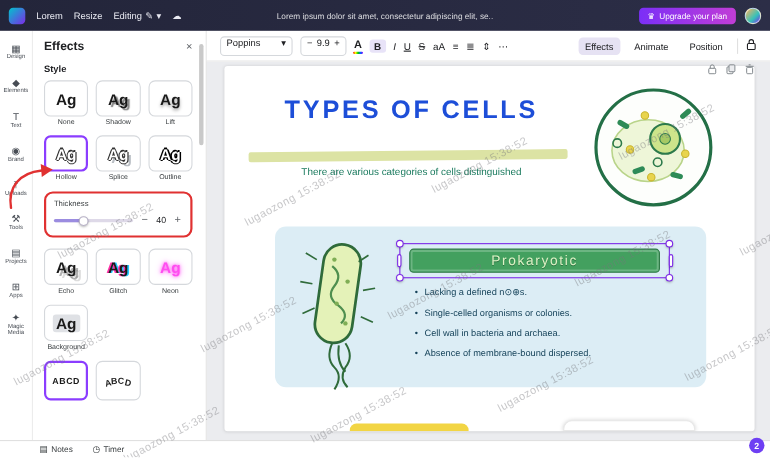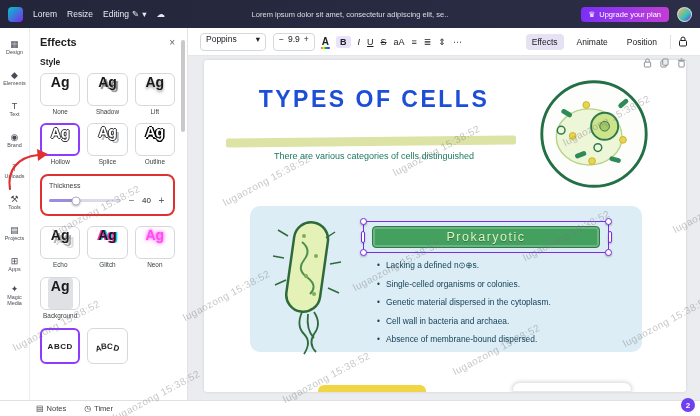--- a/index.html
+++ b/index.html
@@ -35,21 +35,21 @@
   
   .panel { position:absolute; top:28px; left:30px; width:158px; bottom:16px; background:#fff;
     border-right:1px solid #e3e3e3; z-index:10; padding:8px 12px 0 10px; overflow:hidden; }
   .panel-head { display:flex; justify-content:space-between; align-items:center; }
   .panel-title { font-size:11px; font-weight:bold; color:#202124; }
   .panel-close { font-size:10px; color:#5f6368; background:none; border:none; cursor:pointer; }
   .sec-head { font-size:8.5px; font-weight:bold; color:#202124; margin:9px 0 6px; }
   .fx-grid { display:grid; grid-template-columns:repeat(3,1fr); gap:8px 7px; margin-bottom:9px; }
   .fx-item { text-align:center; }
   .fx-tile { height:33px; border:1px solid #d5d8dc; border-radius:6px; background:#fff;
-    display:flex; justify-content:center; cursor:pointer; }
+    display:flex; align-items:center; justify-content:center; cursor:pointer; }
   .fx-tile.selected { border:2px solid #8b3dff; }
   .fx-label { font-size:6.4px; color:#3c4043; margin-top:2px; }
   .ag { font-size:14px; font-weight:600; color:#1a1a1a; }
   .fx-shadow .ag { text-shadow:2px 2px 1px rgba(0,0,0,.5); }
   .fx-lift .ag { text-shadow:0 2px 3px rgba(0,0,0,.4); }
   .fx-hollow .ag { color:#fff; text-shadow:-1px 0 #333,1px 0 #333,0 -1px #333,0 1px #333; }
   .fx-splice .ag { color:#fff; text-shadow:-1px 0 #333,1px 0 #333,0 -1px #333,0 1px #333,3px 3px 0 #b9bec4; }
   .fx-outline .ag { color:#fff; font-weight:800; text-shadow:-1.5px 0 #000,1.5px 0 #000,0 -1.5px #000,0 1.5px #000; }
   .fx-echo .ag { text-shadow:2.5px 2.5px 0 rgba(60,60,60,.4),5px 5px 0 rgba(60,60,60,.18); }
   .fx-glitch .ag { text-shadow:-1.5px 0 #ff2ea6,1.5px 0 #21c7ff; }
@@ -429,21 +429,20 @@
         <div class="handle h-tr"></div>
         <div class="handle h-bl"></div>
         <div class="handle h-br"></div>
         <div class="handle-side h-l"></div>
         <div class="handle-side h-r"></div>
       </div>
 
       <ul class="bullets">
         <li>Lacking a defined n⊙⊕s.</li>
         <li>Single-celled organisms or colonies.</li>
-        <li>Genetic material dispersed in the cytoplasm.</li>
         <li>Cell wall in bacteria and archaea.</li>
         <li>Absence of membrane-bound dispersed.</li>
       </ul>
 
       <div class="sliver-yellow"></div>
       <div class="sliver-white"></div>
     </div>
   </div>
 
   <footer class="footer">

